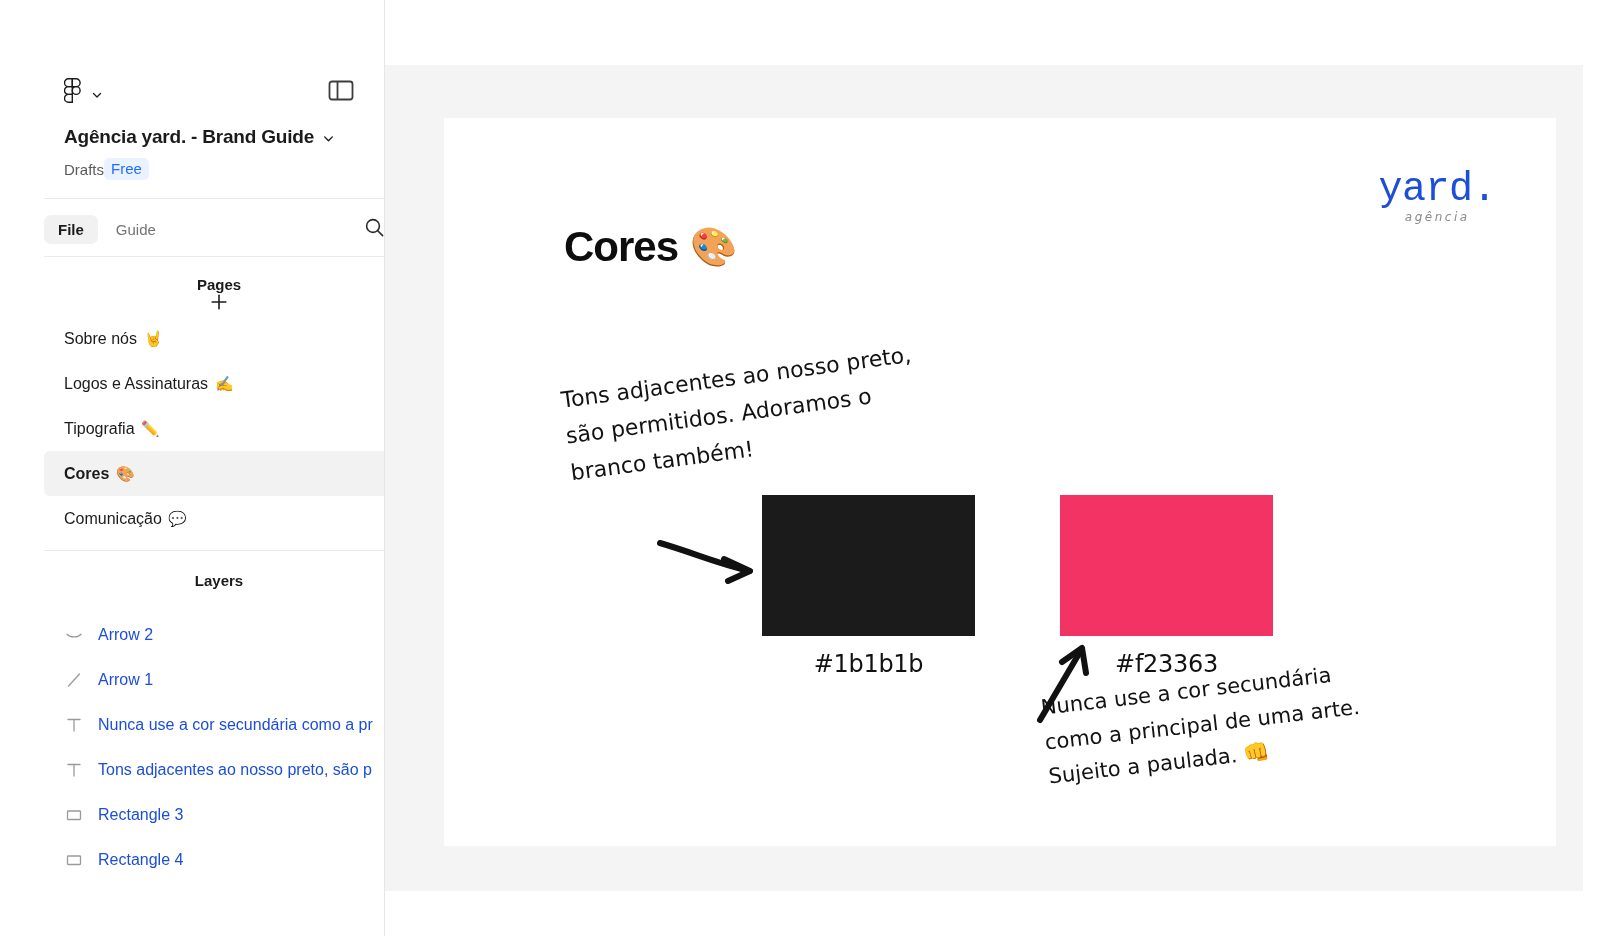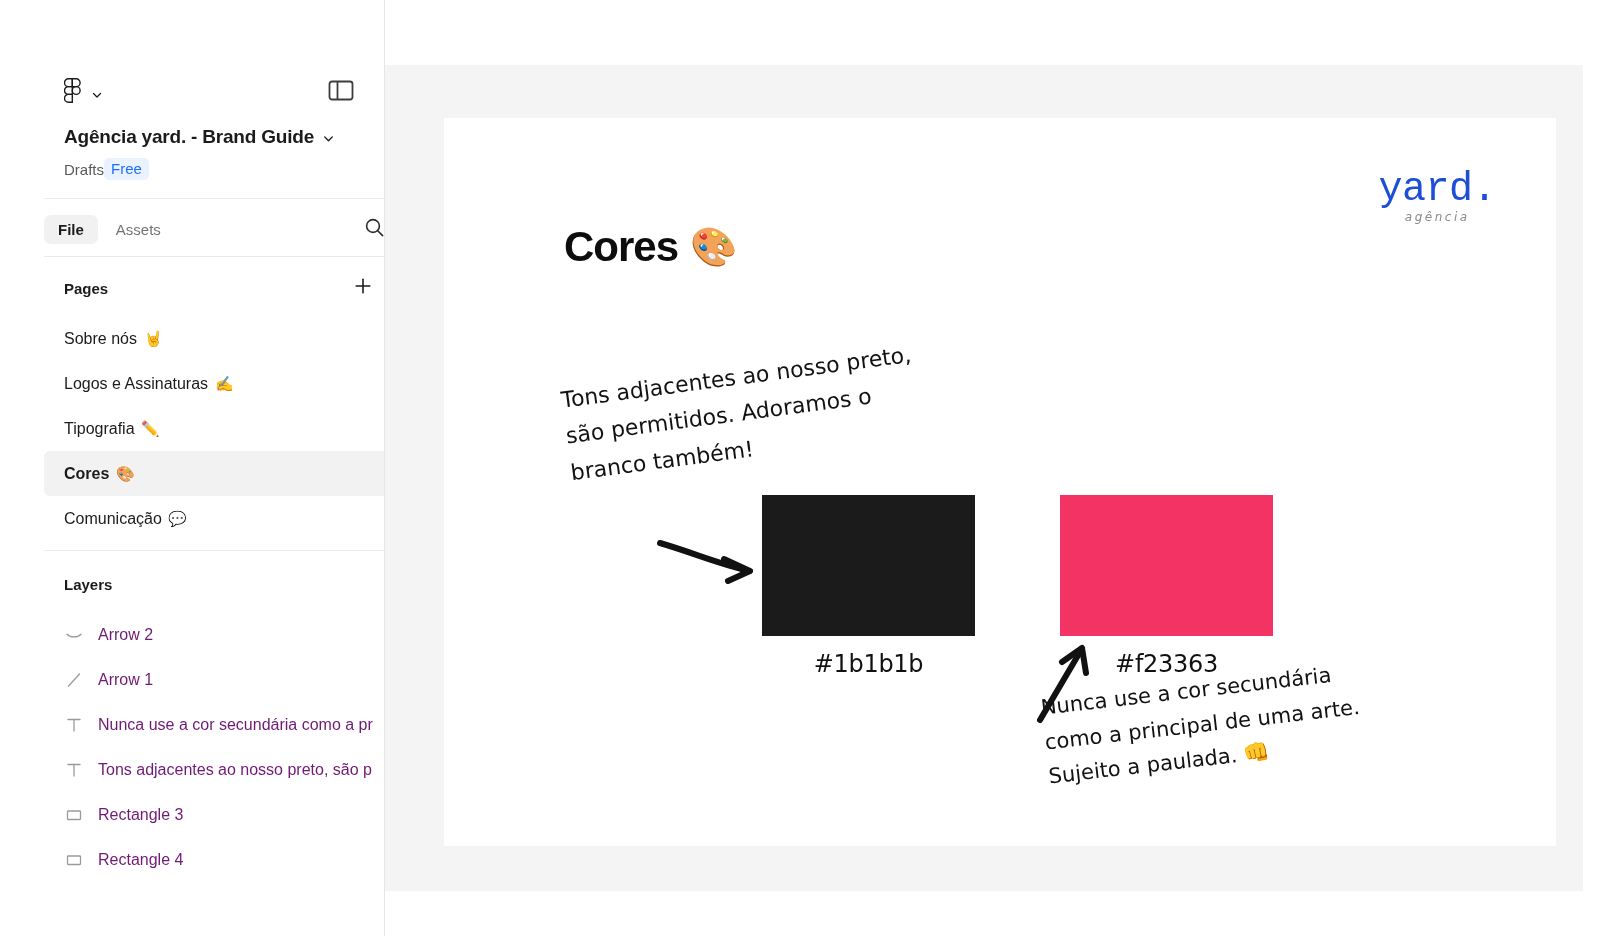--- a/index.html
+++ b/index.html
@@ -50,41 +50,41 @@
   .tab {
     font-size: 15px; color: #747474; padding: 6px 14px; border-radius: 7px;
     cursor: pointer; white-space: nowrap;
   }
   .tab.active { background: #f1f1f1; color: #1b1b1b; font-weight: 700; }
   .search-btn { margin-left: auto; display:flex; align-items:center; justify-content:center;
                 width:30px; height:30px; cursor:pointer; }
 
   .section-head {
     position: absolute; left: 64px; width: 310px; height: 24px;
-    display: flex; align-items: center; justify-content: space-between;
+    display: flex; align-items: center; justify-content: flex-start; flex-direction: column;
   }
   .section-head .t { font-size: 15px; font-weight: 700; color: #1b1b1b; }
   .plus-btn { width:22px; height:22px; display:flex; align-items:center; justify-content:center; cursor:pointer; }
 
   .pages-list { position: absolute; left: 44px; top: 316px; width: 345px; }
   .page-item {
     height: 45px; display: flex; align-items: center; gap: 7px;
     padding: 0 14px 0 20px; border-radius: 6px; cursor: pointer;
     font-size: 16px; color: #1b1b1b; white-space: nowrap;
   }
   .page-item.selected { background: #f2f2f2; font-weight: 700; }
   .emoji { font-size: 15px; line-height: 1; }
 
   .layers-list { position: absolute; left: 44px; top: 612px; width: 360px; }
   .layer-item {
     height: 45px; display: flex; align-items: center; gap: 14px;
     padding: 0 6px 0 20px; cursor: pointer; white-space: nowrap; overflow: hidden;
   }
   .layer-icon { width: 20px; height: 20px; flex: 0 0 20px; display:flex; align-items:center; justify-content:center; }
-  .layer-label { font-size: 16px; color: #701a75; overflow: hidden; }
+  .layer-label { font-size: 16px; color: #1d4ed8; overflow: hidden; }
 
   
   .canvas {
     position: absolute; left: 385px; top: 65px;
     width: 1198px; height: 826px;
     background: #f4f4f4;
   }
   .frame {
     position: absolute; left: 59px; top: 53px;
     width: 1112px; height: 728px;
@@ -183,21 +183,21 @@
 
     <div class="file-meta">
       <span class="drafts">Drafts</span>
       <span class="free-badge">Free</span>
     </div>
 
     <div class="sb-divider" style="top:198px;"></div>
 
     <div class="tabs-row">
       <div class="tab active">File</div>
-      <div class="tab">Assets</div>
+      <div class="tab">Guide</div>
       <div class="search-btn">
         <span>
           <svg width="21" height="21" viewBox="0 0 21 21" fill="none" stroke="#2b2b2b" stroke-width="1.6">
             <circle cx="9" cy="9" r="6.4"></circle>
             <line x1="13.7" y1="13.7" x2="18.6" y2="18.6" stroke-linecap="round"></line>
           </svg>
         </span>
       </div>
     </div>
 

